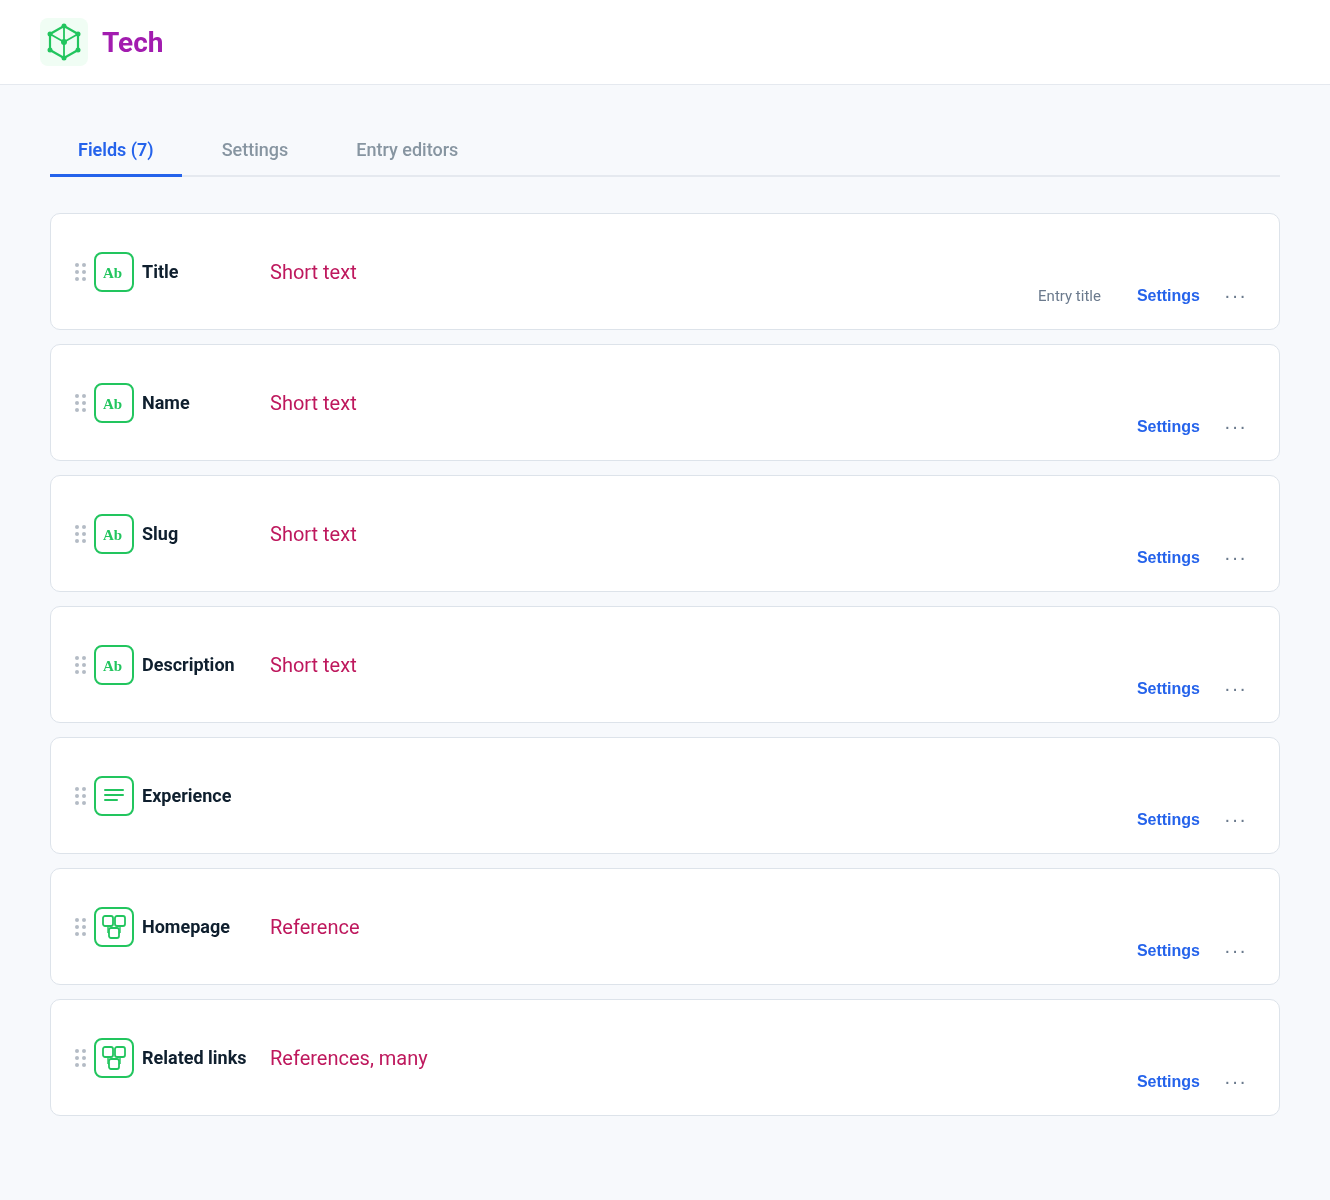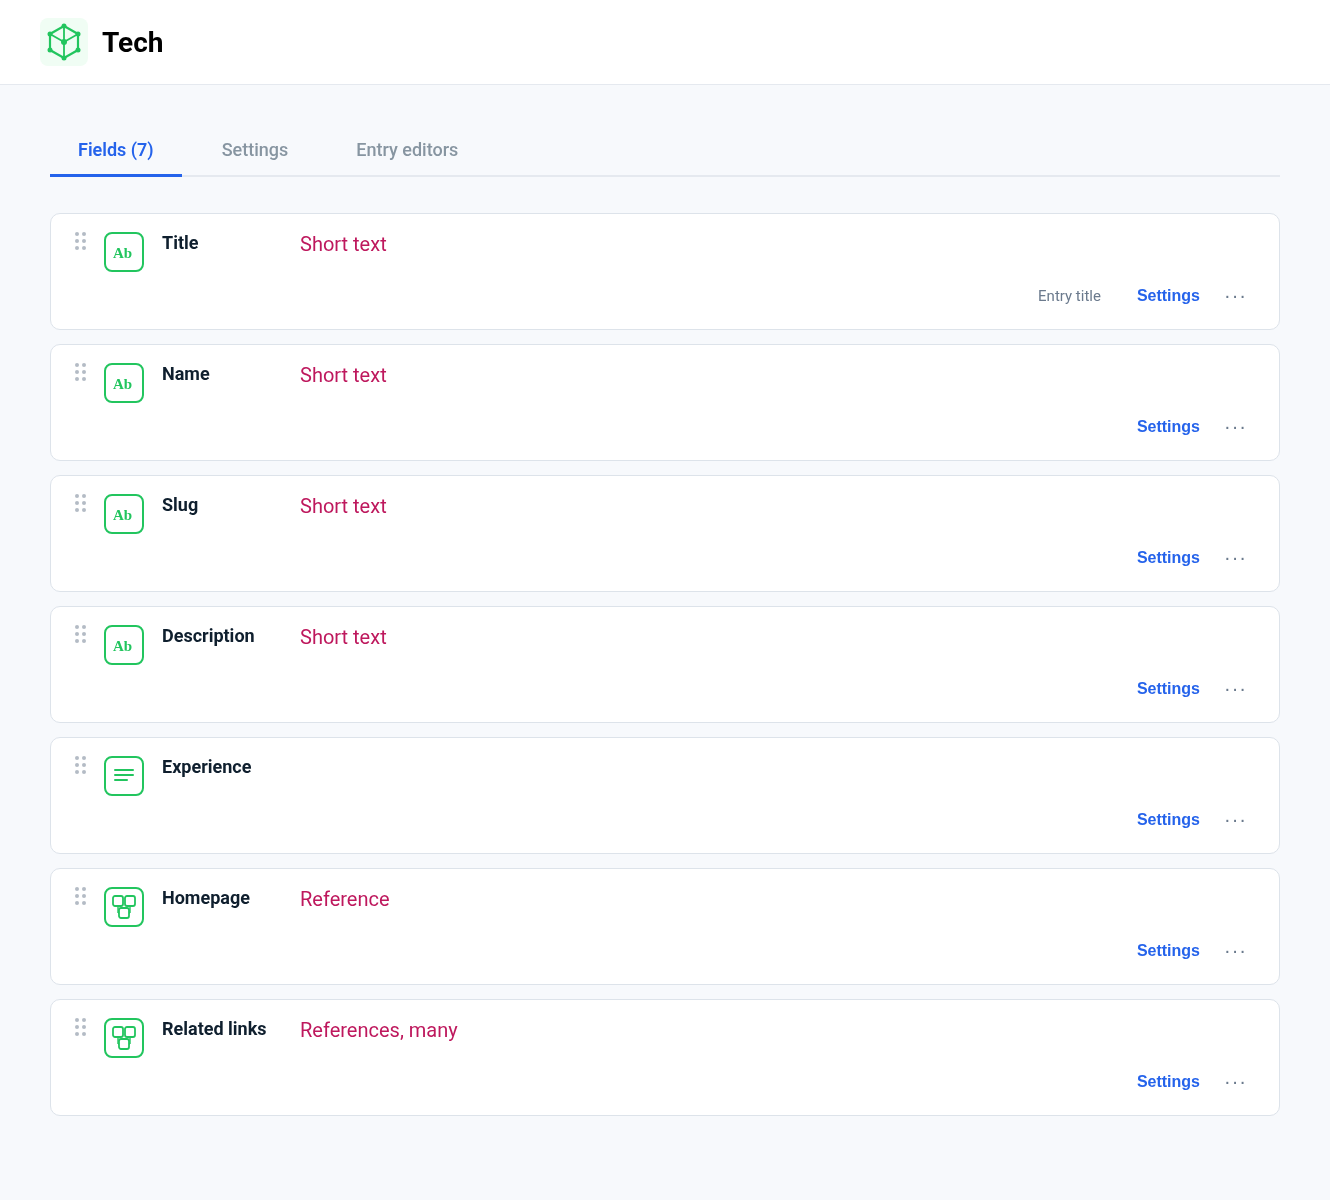--- a/index.html
+++ b/index.html
@@ -18,21 +18,21 @@
       align-items: center;
       gap: 14px;
     }
     .logo-icon {
       width: 48px;
       height: 48px;
     }
     .header-title {
       font-size: 28px;
       font-weight: 700;
-      color: #000000;
+      color: #a21caf;
     }
     .main-content {
       padding: 40px 50px;
     }
     .tabs {
       display: flex;
       gap: 12px;
       border-bottom: 2px solid #e5e9ef;
       margin-bottom: 36px;
     }
@@ -55,23 +55,23 @@
     .fields-list {
       display: flex;
       flex-direction: column;
       gap: 14px;
     }
     .field-row {
       background: #fff;
       border: 1px solid #dde3ea;
       border-radius: 10px;
       display: flex;
-      align-items: flex-start;
+      align-items: center;
       padding: 18px 24px;
-      gap: 18px;
+      gap: 8px;
     }
     .drag-handle {
       display: flex;
       flex-direction: column;
       gap: 3px;
       cursor: grab;
       opacity: 0.5;
     }
     .drag-handle span {
       display: flex;

